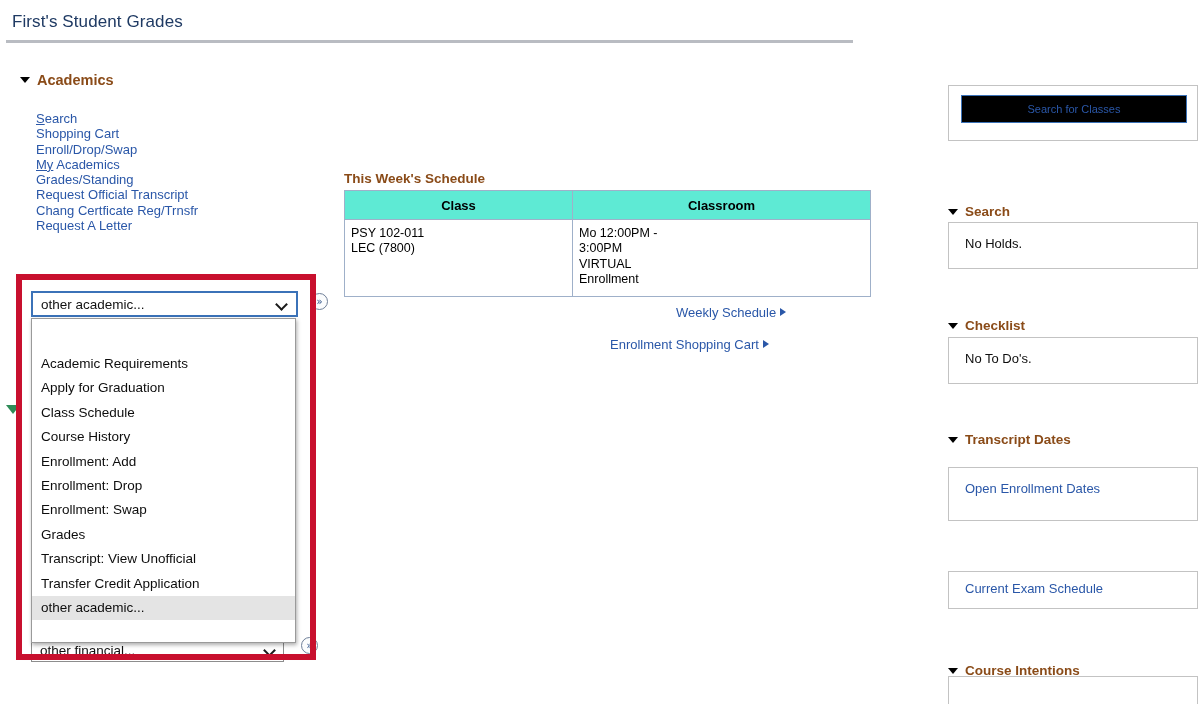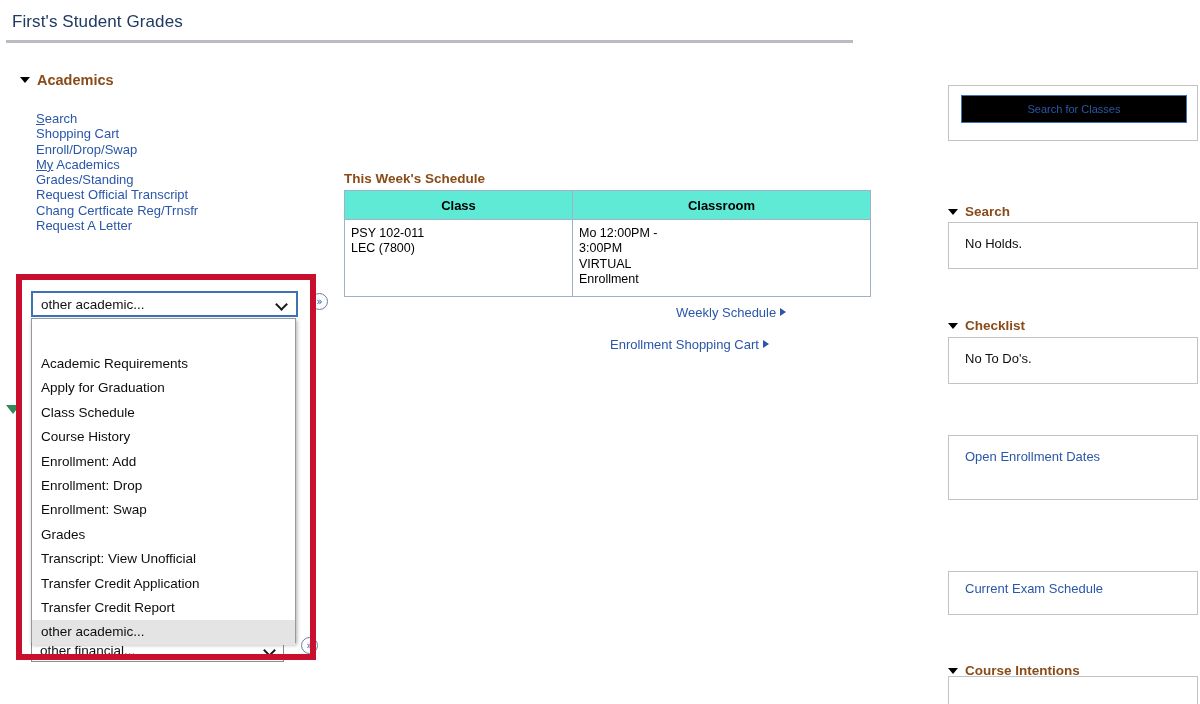--- a/index.html
+++ b/index.html
@@ -207,23 +207,23 @@
     border: 1px solid #3b72b8; background: #000000;
     color: #2a57a8; font-size: 11px;
     font-family: "Liberation Sans", sans-serif;
     cursor: pointer;
   }
   #holds-heading { top: 204px; }
   #holds-panel { top: 222px; height: 47px; }
   #checklist-heading { top: 318px; }
   #checklist-panel { top: 337px; height: 47px; }
   #enrollment-dates-heading { top: 432px; }
-  #enrollment-dates-panel { top: 435px; height: 65px; }
+  #enrollment-dates-panel { top: 467px; height: 54px; }
   #exams-heading { top: 569px; }
-  #exams-panel { top: 571px; height: 44px; }
+  #exams-panel { top: 571px; height: 38px; }
   #course-intentions-heading { top: 663px; }
   #course-intentions-panel { top: 676px; height: 40px; }
 </style>
 </head>
 <body>
 
 <div id="page">
 
   <div id="page-title">First's Student Grades</div>
   <div id="title-rule"></div>
@@ -256,21 +256,20 @@
     <div class="opt">Academic Requirements</div>
     <div class="opt">Apply for Graduation</div>
     <div class="opt">Class Schedule</div>
     <div class="opt">Course History</div>
     <div class="opt">Enrollment: Add</div>
     <div class="opt">Enrollment: Drop</div>
     <div class="opt">Enrollment: Swap</div>
     <div class="opt">Grades</div>
     <div class="opt">Transcript: View Unofficial</div>
     <div class="opt">Transfer Credit Application</div>
-    <div class="opt">Transfer Credit Report</div>
     <div class="opt selected">other academic...</div>
   </div>
 
   <div id="financial-select-box">
     <span class="sel-text">other financial...</span>
     <span class="chev"></span>
   </div>
 
   <div class="round-btn" id="go-academic-btn">»</div>
   <div class="round-btn" id="go-financial-btn">»</div>

